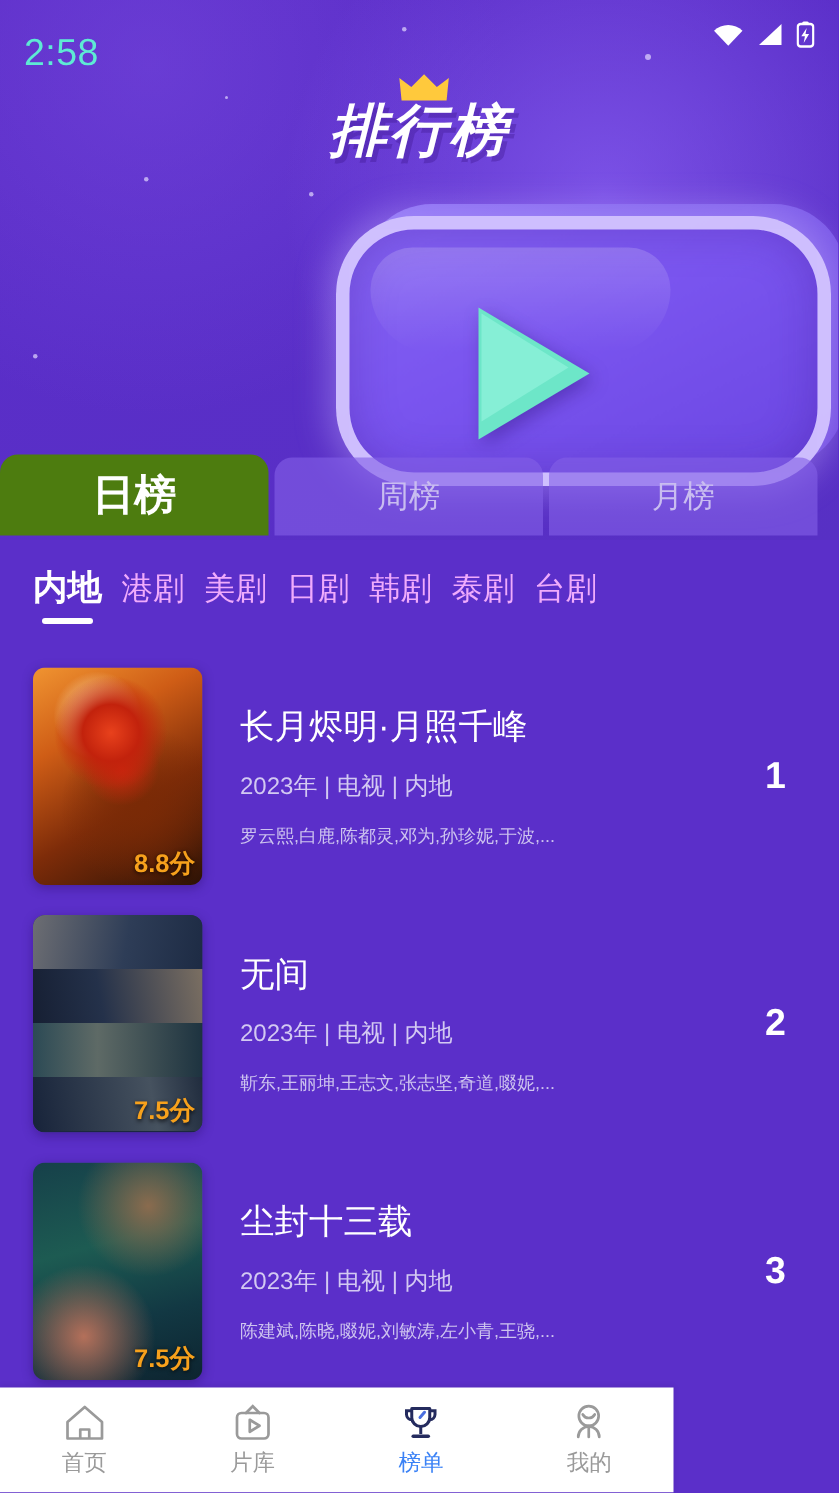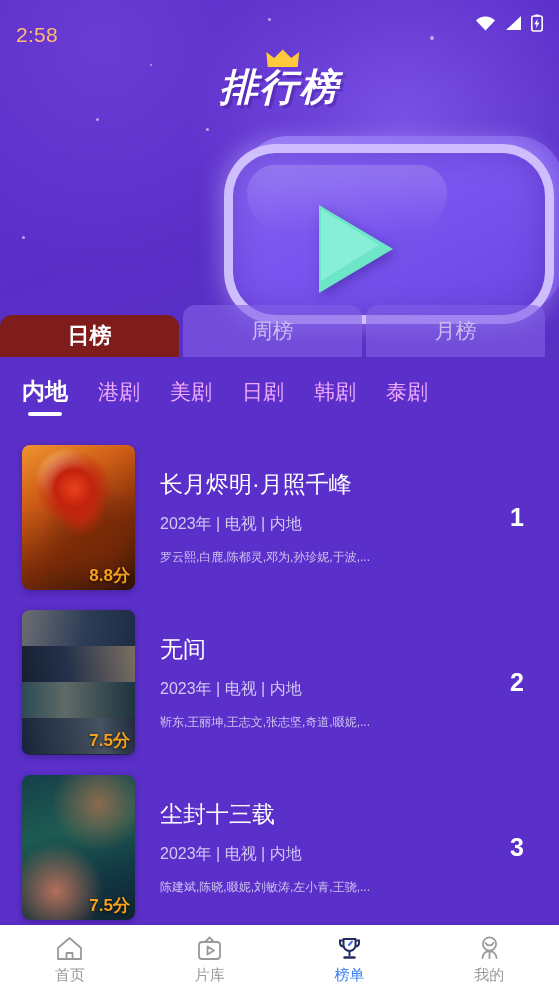--- a/index.html
+++ b/index.html
@@ -20,21 +20,21 @@
     overflow:hidden;
   }
   .star{ position:absolute; background:#d9cdfb; border-radius:50%; opacity:.75; }
 
   
   .statusbar{
     position:absolute; left:0; top:0; width:559px; height:46px;
     display:flex; align-items:center; justify-content:space-between;
     padding:0 16px; z-index:30;
   }
-  .clock{ color:#fdba74; font-size:21px; letter-spacing:.3px;margin-top:24px; }
+  .clock{ color:#5eead4; font-size:25px; letter-spacing:.3px;margin-top:24px; }
   .sysicons{ display:flex; align-items:center; gap:8px; }
 
   
   .logo-wrap{
     position:absolute; top:62px; left:0; width:559px;
     display:flex; justify-content:center; z-index:20;font-family:Liberation Mono, monospace;
   }
   .logo{
     position:relative;
     font-size:38px; font-weight:bold; font-style:italic;
@@ -85,28 +85,28 @@
   }
   .ptab{
     flex:1; height:52px; margin-right:4px;
     display:flex; align-items:center; justify-content:center;
     border-radius:12px 12px 0 0;
     font-size:21px; color:#c9bdf0;
     background:rgba(130,95,230,.62);
   }
   .ptab:last-child{ margin-right:14px; }
   .ptab.active{
-    height:42px; color:#ffffff; font-weight:bold; font-size:22px;
-    background:#7f1d1d;
+    height:54px; color:#ffffff; font-weight:bold; font-size:28px;
+    background:#4d7c0f;
   }
 
   
   .cat-bar{
     position:absolute; left:0; top:357px; width:455px; height:78px;
-    display:flex; align-items:center; gap:30px;
+    display:flex; align-items:center; gap:13px;
     padding-left:22px; overflow:hidden; white-space:nowrap;
   }
   .cat{
     font-size:21px; color:#f0abfc; position:relative; flex:0 0 auto;
     padding-bottom:9px;
   }
   .cat.active{ color:#ffffff; font-weight:bold; font-size:23px; }
   .cat.active::after{
     content:""; position:absolute; left:50%; transform:translateX(-50%);
     bottom:0; width:34px; height:4px; border-radius:2px; background:#ffffff;
@@ -173,21 +173,21 @@
     font-size:12px; color:#cdc3ef;
     white-space:nowrap; overflow:hidden; text-overflow:ellipsis;
   }
   .rank{
     flex:0 0 auto; width:40px; text-align:center;
     font-size:25px; font-weight:bold; color:#ffffff;
   }
 
   
   .bottom-nav{
-    position:absolute; left:0; bottom:0; width:559px; height:70px;
+    position:absolute; left:0; bottom:0; width:449px; height:70px;
     background:#ffffff; display:flex; align-items:center;
     box-shadow:0 -1px 4px rgba(0,0,0,.08);
     justify-content:flex-end;
   }
   .nav-item{
     flex:1; display:flex; flex-direction:column;
     align-items:center; justify-content:center; gap:5px;
   }
   .nav-label{ font-size:15px; color:#9a9a9a; }
   .nav-item.active .nav-label{ color:#3b82f6; }

